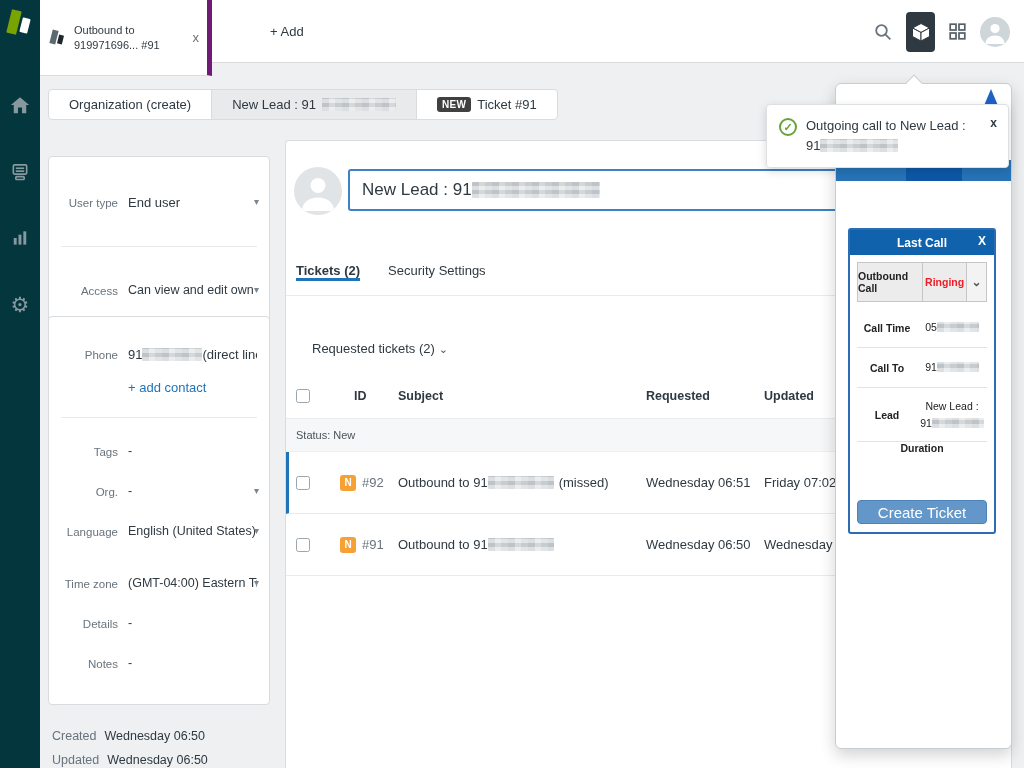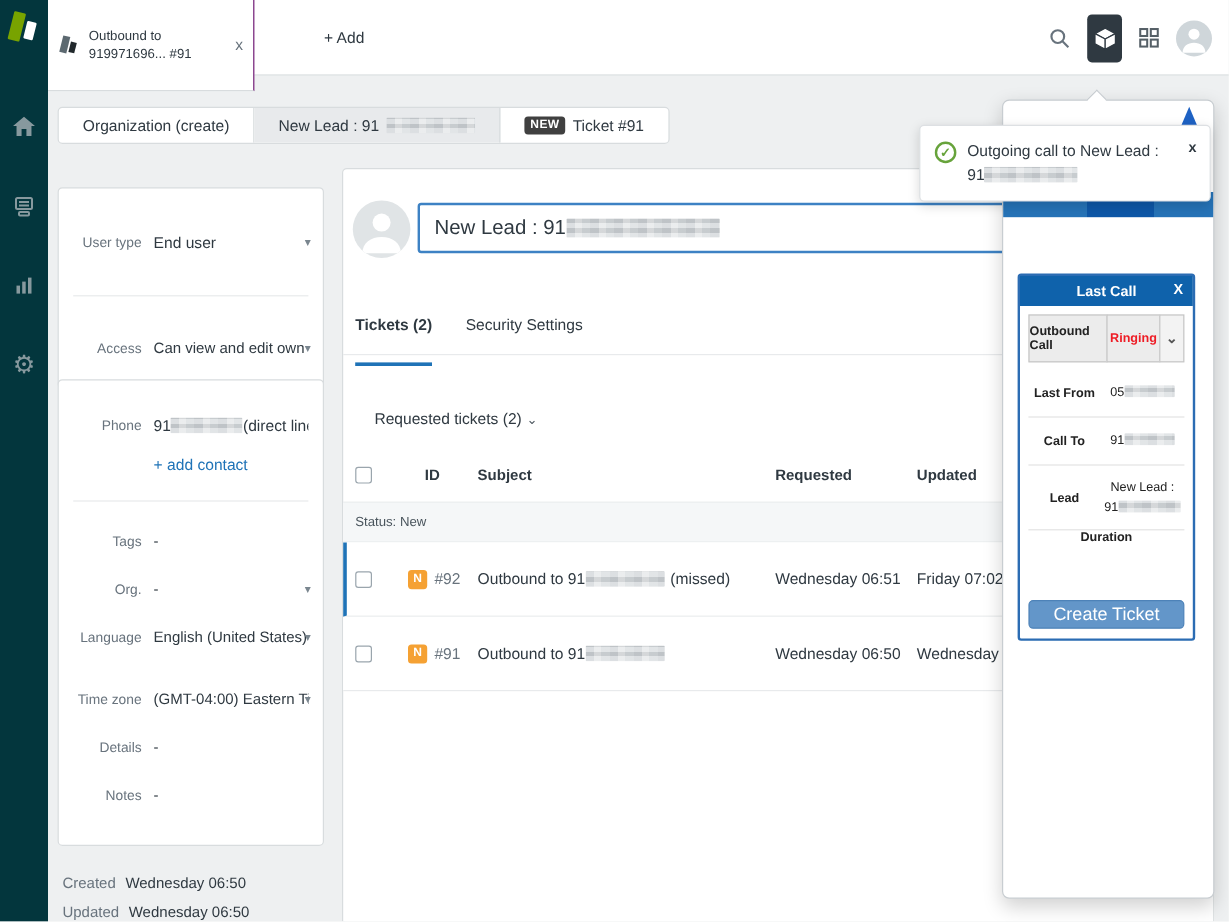--- a/index.html
+++ b/index.html
@@ -11,21 +11,21 @@
   .sb-logo { position:relative; width:28px; height:32px; margin:8px auto 0; }
   .sb-logo .shape-a { position:absolute; left:3px; top:2px; width:10px; height:24px; background:#78a300; transform:rotate(14deg); border-radius:1px; }
   .sb-logo .shape-b { position:absolute; left:15px; top:10px; width:8px; height:15px; background:#ffffff; transform:rotate(14deg); border-radius:1px; }
   .sb-icons { position:absolute; top:92px; left:0; width:40px; display:flex; flex-direction:column; align-items:center; gap:38px; }
   .sb-btn { width:28px; height:28px; display:flex; align-items:center; justify-content:center; cursor:pointer; }
   .sb-btn svg { display:block; }
   .gear-glyph { font-size:21px; color:#87999e; line-height:1; }
 
   
   .topbar { position:absolute; left:40px; top:0; right:0; height:63px; background:#ffffff; border-bottom:1px solid #d8dcde; z-index:2; }
-  .tab { position:absolute; left:40px; top:0; width:172px; height:76px; background:#ffffff; border-right:1px solid #701a75; border-bottom:1px solid #d8dcde; z-index:3; display:flex; align-items:center; padding:0 8px 0 10px; cursor:pointer; }
+  .tab { position:absolute; left:40px; top:0; width:172px; height:76px; background:#ffffff; border-right:5px solid #701a75; border-bottom:1px solid #d8dcde; z-index:3; display:flex; align-items:center; padding:0 8px 0 10px; cursor:pointer; }
   .tab-logo { position:relative; width:16px; height:18px; flex:none; margin-right:8px; }
   .tab-logo .shape-a { position:absolute; left:1px; top:1px; width:6px; height:14px; background:#5c6970; transform:rotate(14deg); }
   .tab-logo .shape-b { position:absolute; left:8px; top:6px; width:5px; height:9px; background:#21282c; transform:rotate(14deg); }
   .tab-title { width:118px; font-size:11px; line-height:1.35; color:#2f3941; }
   .tab-close { margin-left:4px; color:#68737d; font-size:13px; cursor:pointer; }
   .add-btn { position:absolute; left:230px; top:0; height:63px; display:flex; align-items:center; font-size:13px; color:#2f3941; cursor:pointer; }
   .top-right { position:absolute; right:14px; top:0; height:63px; display:flex; align-items:center; gap:14px; }
   .icon-btn { cursor:pointer; display:flex; align-items:center; justify-content:center; }
   .cube-btn { width:29px; height:40px; background:#2f3941; border-radius:4px; }
   .avatar-btn { width:30px; height:30px; border-radius:50%; background:#cfd6da; overflow:hidden; }
@@ -55,21 +55,21 @@
   .link { color:#1f73b7; cursor:pointer; }
   .meta { position:absolute; left:52px; top:724px; font-size:12.5px; line-height:24px; }
   .meta .mlabel { color:#68737d; margin-right:8px; }
 
   
   .main-card { position:absolute; left:285px; top:140px; right:12px; bottom:0; background:#ffffff; border:1px solid #d8dcde; border-bottom:none; border-radius:4px 4px 0 0; z-index:1; }
   .lead-avatar { position:absolute; left:8px; top:26px; width:48px; height:48px; border-radius:50%; background:#e0e4e6; overflow:hidden; }
   .lead-input { position:absolute; left:62px; top:28px; right:10px; height:42px; border:2px solid #3d82c4; border-radius:3px; background:#fff; display:flex; align-items:center; padding:0 12px; font-size:17px; color:#2f3941; cursor:text; }
   .lead-input .mask { height:16px; vertical-align:-3px; }
   .tabs { position:absolute; left:10px; top:122px; display:flex; gap:28px; font-size:13px; }
-  .tabitem { padding-bottom:27px; cursor:pointer; position:relative; }
+  .tabitem { padding-bottom:3px; cursor:pointer; position:relative; }
   .tabitem.active { font-weight:bold; }
   .tabitem.active::after { content:""; position:absolute; left:0; right:0; bottom:0; height:3px; background:#1f73b7; }
   .tabs-rule { position:absolute; left:0; right:0; top:154px; height:1px; background:#e8eaec; }
 
   .req-header { position:absolute; left:26px; top:200px; font-size:13px; color:#2f3941; cursor:pointer; }
   .req-header .chev { font-size:11px; color:#49545c; margin-left:4px; }
 
   .ttable { position:absolute; left:0; right:0; top:232px; }
   .trow { display:grid; grid-template-columns:44px 58px 248px 118px 1fr; align-items:center; padding-left:10px; }
   .thead { height:46px; border-bottom:1px solid #e8eaec; font-size:12.5px; font-weight:bold; color:#2f3941; }
@@ -334,21 +334,21 @@
       <span>Last Call</span>
       <span class="cc-close">X</span>
     </div>
     <div class="cc-seg">
       <div class="seg-cell seg-type">Outbound Call</div>
       <div class="seg-cell seg-status">Ringing</div>
       <div class="seg-cell seg-chev">⌄</div>
     </div>
     <div class="cc-rows">
       <div class="cc-row r40">
-        <div class="cc-label">Last From</div>
+        <div class="cc-label">Call Time</div>
         <div class="cc-value"><span>05</span><span class="mask" style="width:42px"></span></div>
       </div>
       <div class="cc-row r40">
         <div class="cc-label">Call To</div>
         <div class="cc-value"><span>91</span><span class="mask" style="width:42px"></span></div>
       </div>
       <div class="cc-row r54">
         <div class="cc-label">Lead</div>
         <div class="cc-value"><span>New Lead :</span><br>
           <span>91</span><span class="mask" style="width:52px"></span>

